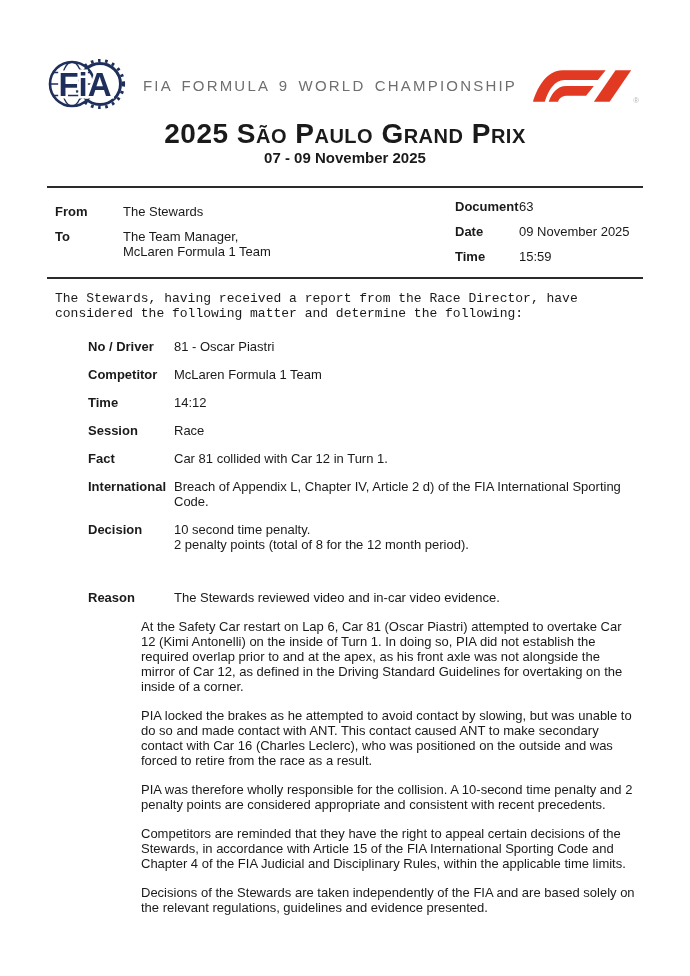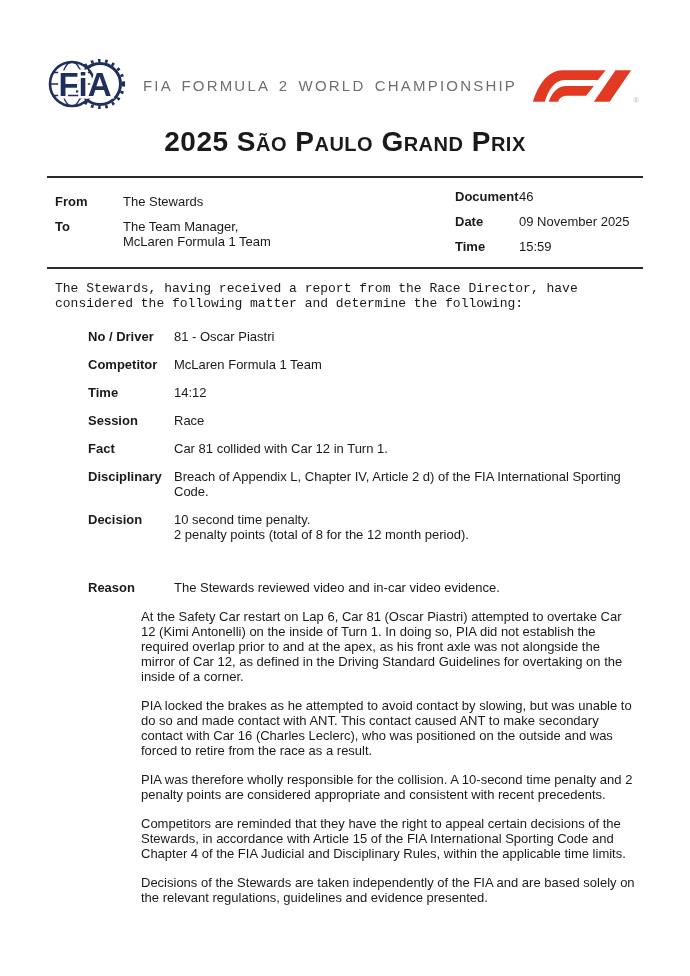--- a/index.html
+++ b/index.html
@@ -44,21 +44,21 @@
     stroke-width: 5px;
     paint-order: stroke;
     font-family: "Liberation Sans", sans-serif;
     font-weight: bold;
     font-size: 33px;
   }
   .f1-shape { fill: var(--f1-red); }
   .f1-reg { fill: #b5b5b5; font-size: 8px; font-family: "Liberation Sans", sans-serif; }
 
   
-  .title-block { text-align: center; margin-top: 12px; }
+  .title-block { text-align: center; margin-top: 4px; }
   .event-title {
     font-size: 28px;
     font-weight: bold;
     font-variant: small-caps;
     letter-spacing: 0.5px;
     line-height: 30px;
   }
   .event-dates { font-size: 15px; font-weight: bold; line-height: 18px; }
 
   
@@ -112,52 +112,53 @@
       <circle class="fia-shape" cx="53" cy="29" r="20.5" stroke-width="3"></circle>
       <circle class="fia-shape" cx="53" cy="29" r="23.5" stroke-width="3.2" stroke-dasharray="2.6 4.6"></circle>
       <circle class="fia-shape" cx="25" cy="29" r="22" stroke-width="2.6" fill="#ffffff"></circle>
       <ellipse class="fia-shape" cx="25" cy="29" rx="10.5" ry="22" stroke-width="1.4"></ellipse>
       <line class="fia-shape" x1="3" y1="29" x2="47" y2="29" stroke-width="1.4"></line>
       <line class="fia-shape" x1="7" y1="17.5" x2="43" y2="17.5" stroke-width="1.4"></line>
       <line class="fia-shape" x1="7" y1="40.5" x2="43" y2="40.5" stroke-width="1.4"></line>
       <text class="fia-text" x="38" y="41" text-anchor="middle">FiA</text>
     </svg>
 
-    <div class="championship">FIA FORMULA 2 WORLD CHAMPIONSHIP</div>
+    <div class="championship">FIA FORMULA 9 WORLD CHAMPIONSHIP</div>
 
     <svg class="f1-logo" viewBox="0 0 112 36" aria-hidden="true">
       <path class="f1-shape" d="M0,34 C4,20 14,2 30,2 L74,2 L66,12 L32,12 C22,12 16,22 12,34 Z"></path>
       <path class="f1-shape" d="M16,34 C19,26 24,18 34,18 L62,18 L54,28 L36,28 C30,28 27,30 25.5,34 Z"></path>
       <polygon class="f1-shape" points="84,2 100,2 78,34 62,34"></polygon>
       <text class="f1-reg" x="102" y="35">®</text>
     </svg>
   </div>
 
   <div class="title-block">
     <div class="event-title">2025 São Paulo Grand Prix</div>
+    <div class="event-dates">07 - 09 November 2025</div>
   </div>
 
   <hr class="rule">
 
   <div class="meta">
     <div class="meta-left">
       <div class="meta-row">
         <div class="meta-label">From</div>
         <div class="meta-value">The Stewards</div>
       </div>
       <div class="meta-row">
         <div class="meta-label">To</div>
         <div class="meta-value">The Team Manager,
 McLaren Formula 1 Team</div>
       </div>
     </div>
     <div class="meta-right">
       <div class="meta-row">
         <div class="meta-label">Document</div>
-        <div class="meta-value">46</div>
+        <div class="meta-value">63</div>
       </div>
       <div class="meta-row">
         <div class="meta-label">Date</div>
         <div class="meta-value">09 November 2025</div>
       </div>
       <div class="meta-row">
         <div class="meta-label">Time</div>
         <div class="meta-value">15:59</div>
       </div>
     </div>
@@ -182,21 +183,21 @@
     </div>
     <div class="field-row">
       <div class="field-label">Session</div>
       <div class="field-value">Race</div>
     </div>
     <div class="field-row">
       <div class="field-label">Fact</div>
       <div class="field-value">Car 81 collided with Car 12 in Turn 1.</div>
     </div>
     <div class="field-row">
-      <div class="field-label">Disciplinary</div>
+      <div class="field-label">International</div>
       <div class="field-value">Breach of Appendix L, Chapter IV, Article 2 d) of the FIA International Sporting Code.</div>
     </div>
     <div class="field-row">
       <div class="field-label">Decision</div>
       <div class="field-value">10 second time penalty.
 2 penalty points (total of 8 for the 12 month period).</div>
     </div>
 
     <div class="field-row reason-row">
       <div class="field-label">Reason</div>

